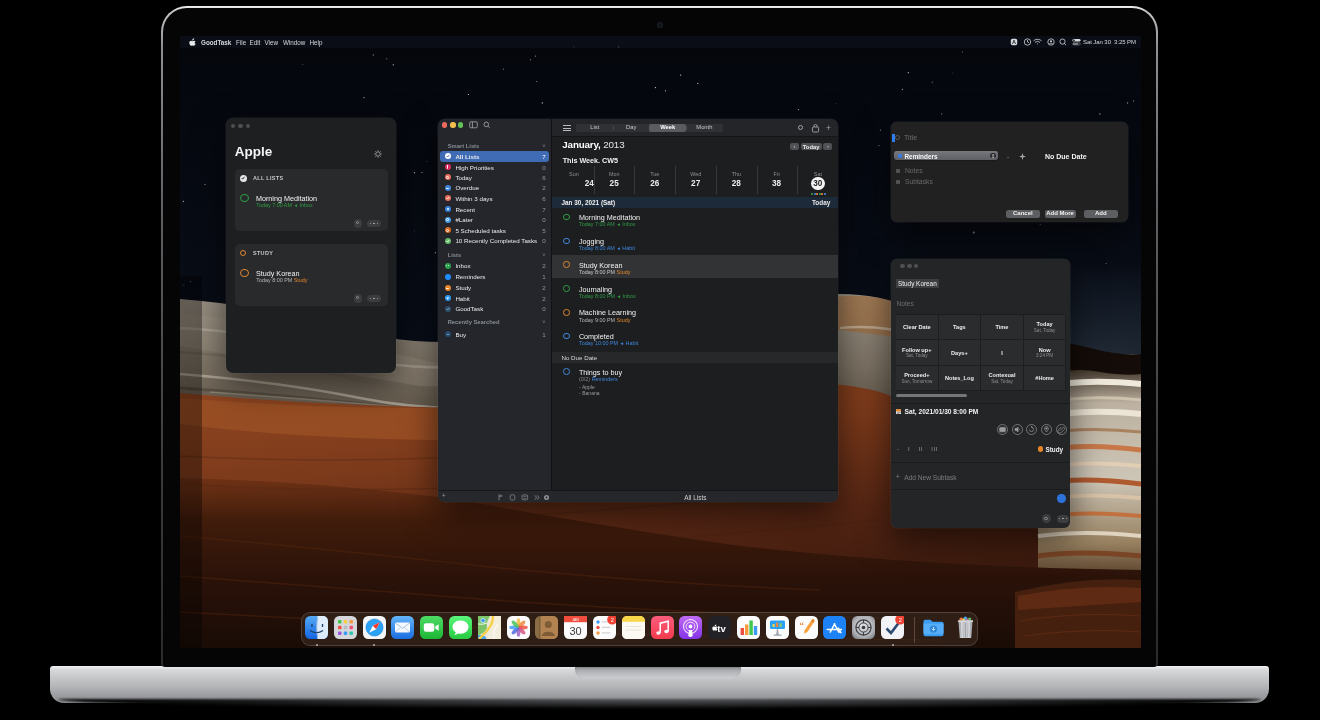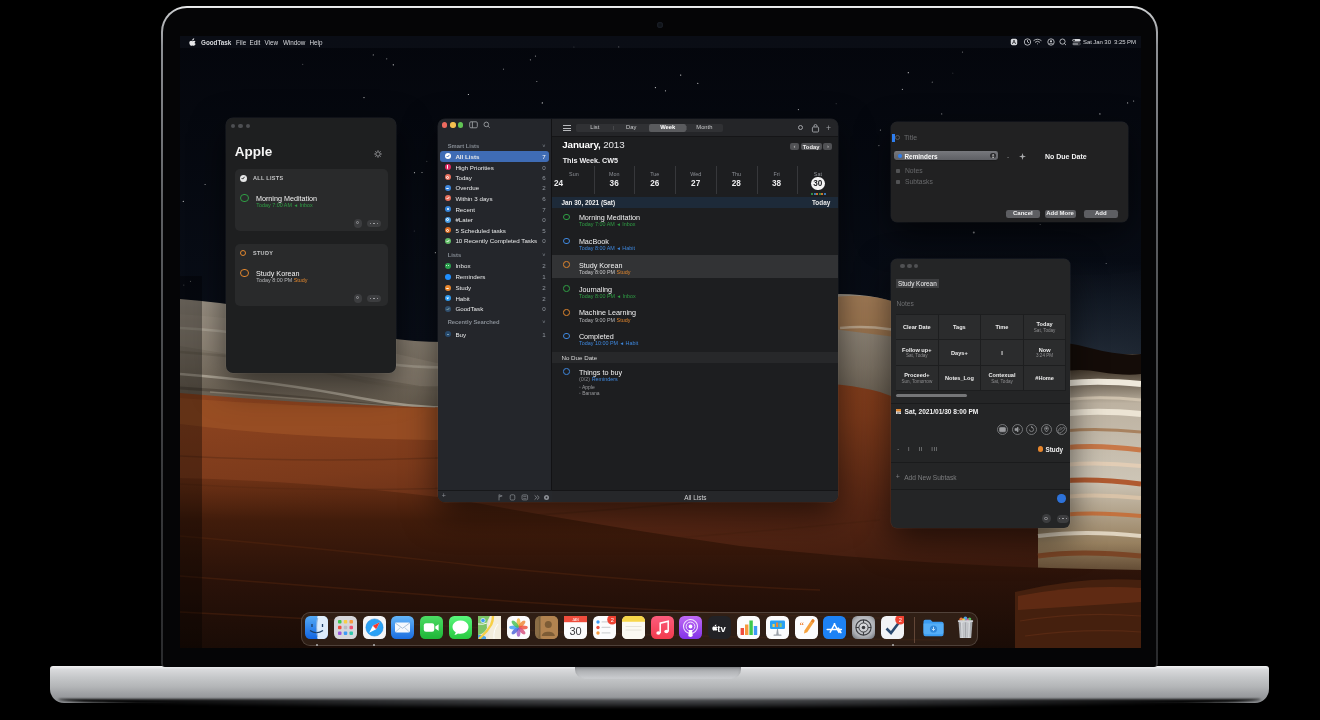--- a/index.html
+++ b/index.html
@@ -701,24 +701,24 @@
         <div style="position:absolute;left:9.8px;top:20.4px;font-size:9.8px;letter-spacing:-0.15px;color:#fff"><b>January,</b> <span style="color:#e6e6e8">2013</span></div>
         <div style="position:absolute;left:10.2px;top:36.5px;font-size:7.2px;font-weight:bold;color:#f0f0f2">This Week. CW5</div>
         <div style="position:absolute;left:237.6px;top:23.6px;width:43px;height:7.8px">
           <span style="position:absolute;left:0;width:9px;height:7.8px;background:#505154;border-radius:2px;color:#ccc;font-size:6px;text-align:center;line-height:7.6px">‹</span>
           <span style="position:absolute;left:10.5px;width:21px;height:7.8px;background:#505154;border-radius:2px;color:#eee;font-size:5.8px;font-weight:bold;text-align:center;line-height:8px">Today</span>
           <span style="position:absolute;left:33.4px;width:9px;height:7.8px;background:#505154;border-radius:2px;color:#ccc;font-size:6px;text-align:center;line-height:7.6px">›</span>
         </div>
 
         <div id="wkhead">
             <div style="position:absolute;left:1.3999999999999986px;top:51.6px;width:40px;text-align:center;font-size:5.4px;color:#8d9096">Sun</div>
-            <div style="position:absolute;left:1.3999999999999986px;top:60.3px;width:40px;text-align:left;font-size:8.2px;font-weight:bold;z-index:3;color:#ececee">24</div>
+            <div style="position:absolute;left:1.3999999999999986px;top:60.3px;width:40px;text-align:right;font-size:8.2px;font-weight:bold;z-index:3;color:#ececee">24</div>
             <div style="position:absolute;left:41.7px;top:47px;width:0.7px;height:27.5px;background:#37383b"></div>
             <div style="position:absolute;left:41.7px;top:51.6px;width:40px;text-align:center;font-size:5.4px;color:#8d9096">Mon</div>
-            <div style="position:absolute;left:41.7px;top:60.3px;width:40px;text-align:center;font-size:8.2px;font-weight:bold;z-index:3;color:#ececee">36</div>
+            <div style="position:absolute;left:41.7px;top:60.3px;width:40px;text-align:center;font-size:8.2px;font-weight:bold;z-index:3;color:#ececee">25</div>
             <div style="position:absolute;left:82px;top:47px;width:0.7px;height:27.5px;background:#37383b"></div>
             <div style="position:absolute;left:82.3px;top:51.6px;width:40px;text-align:center;font-size:5.4px;color:#8d9096">Tue</div>
             <div style="position:absolute;left:82.3px;top:60.3px;width:40px;text-align:center;font-size:8.2px;font-weight:bold;z-index:3;color:#ececee">26</div>
             <div style="position:absolute;left:122.6px;top:47px;width:0.7px;height:27.5px;background:#37383b"></div>
             <div style="position:absolute;left:123.19999999999999px;top:51.6px;width:40px;text-align:center;font-size:5.4px;color:#8d9096">Wed</div>
             <div style="position:absolute;left:123.19999999999999px;top:60.3px;width:40px;text-align:center;font-size:8.2px;font-weight:bold;z-index:3;color:#ececee">27</div>
             <div style="position:absolute;left:163.5px;top:47px;width:0.7px;height:27.5px;background:#37383b"></div>
             <div style="position:absolute;left:163.8px;top:51.6px;width:40px;text-align:center;font-size:5.4px;color:#8d9096">Thu</div>
             <div style="position:absolute;left:163.8px;top:60.3px;width:40px;text-align:center;font-size:8.2px;font-weight:bold;z-index:3;color:#ececee">28</div>
             <div style="position:absolute;left:204.10000000000002px;top:47px;width:0.7px;height:27.5px;background:#37383b"></div>
@@ -745,21 +745,21 @@
 
         <div style="position:absolute;left:0;top:136.2px;width:285.8px;height:23.2px;background:#323335"></div>
         <div id="tasks">
             <div class="taskrow" style="top:93.8px">
               <div class="tcirc" style="top:0.9px;border-color:#2f9e44"></div>
               <div class="ttitle" style="top:0">Morning Meditation</div>
               <div class="tsub" style="top:8.5px;color:#2f9e44">Today 7:00 AM <span style="font-size:4.6px">◄</span> <span style="color:#2f9e44">Inbox</span></div>
             </div>
             <div class="taskrow" style="top:117.7px">
               <div class="tcirc" style="top:0.9px;border-color:#3e87dd"></div>
-              <div class="ttitle" style="top:0">MacBook</div>
+              <div class="ttitle" style="top:0">Jogging</div>
               <div class="tsub" style="top:8.5px;color:#3e87dd">Today 8:00 AM <span style="font-size:4.6px">◄</span> <span style="color:#3e87dd">Habit</span></div>
             </div>
             <div class="taskrow" style="top:141.6px">
               <div class="tcirc" style="top:0.9px;border-color:#e0862e"></div>
               <div class="ttitle" style="top:0">Study Korean</div>
               <div class="tsub" style="top:8.5px;color:#c9c9cb">Today 8:00 PM <span style="color:#e0862e">Study</span></div>
             </div>
             <div class="taskrow" style="top:165.6px">
               <div class="tcirc" style="top:0.9px;border-color:#2f9e44"></div>
               <div class="ttitle" style="top:0">Journaling</div>

